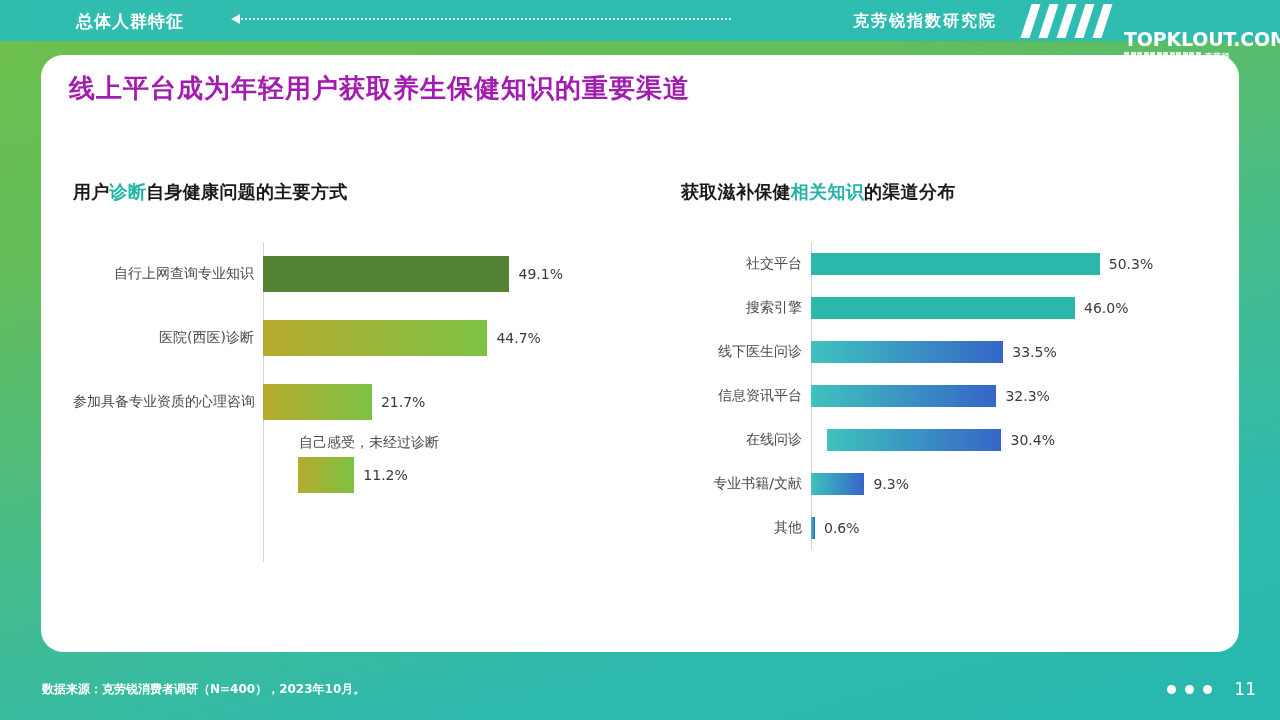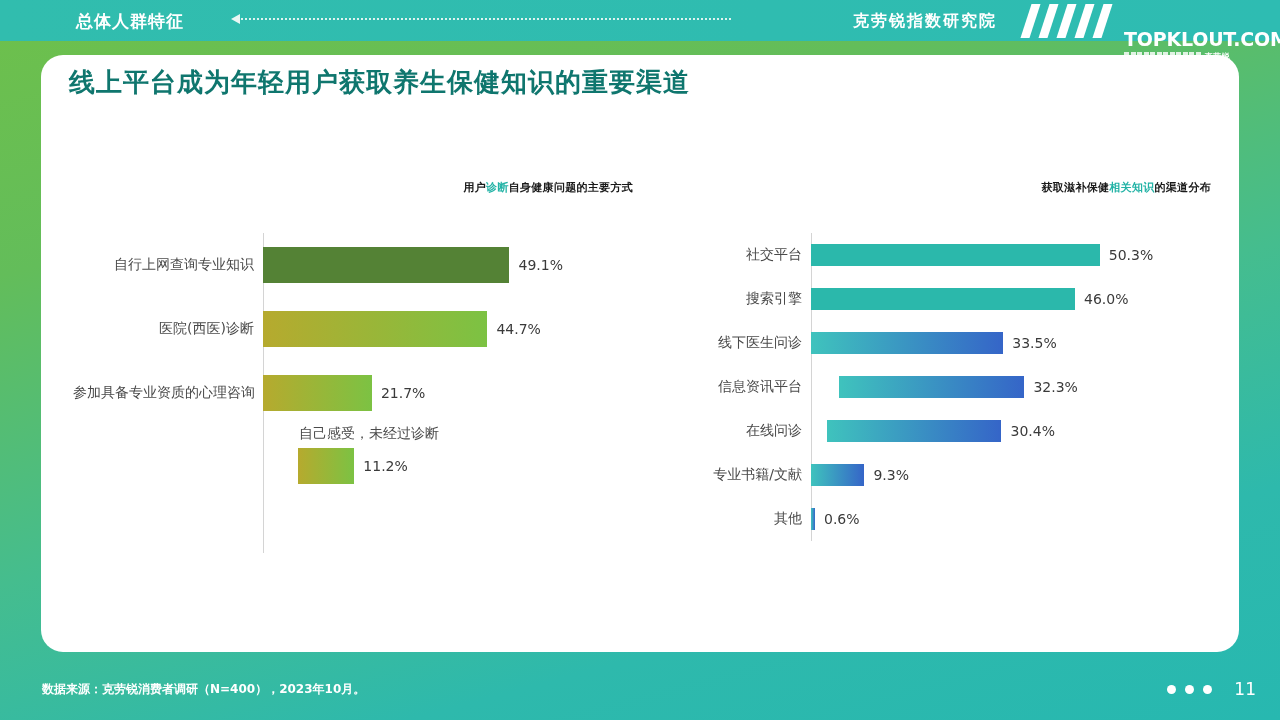--- a/index.html
+++ b/index.html
@@ -76,33 +76,33 @@
   }
 
   
   #card {
     position:absolute; left:41px; top:55px; width:1198px; height:597px;
     background:#ffffff; border-radius:22px;
     z-index:3;
   }
 
   #headline {
-    position:absolute; left:28px; top:10px;
-    font-size:26px; font-weight:bold; color:#0f766e; letter-spacing:1px;
+    position:absolute; left:28px; top:16px;
+    font-size:26px; font-weight:bold; color:#a21caf; letter-spacing:1px;
     white-space:nowrap;
   }
 
   
   .panel { position:absolute; top:125px; height:400px; }
   #panel-left  { left:32px;  width:560px; }
   #panel-right { left:640px; width:530px; }
 
   .panel-title {
-    font-size:11px; font-weight:bold; color:#1a1a1a;
-    text-align:right; white-space:nowrap; letter-spacing:.3px;
+    font-size:18px; font-weight:bold; color:#1a1a1a;
+    text-align:left; white-space:nowrap; letter-spacing:.3px;
   }
   .hl { color:#23b3a6; }
 
   .chart { position:relative; margin-top:38px; }
   .axis {
     position:absolute; top:0; width:1px; background:#d4d4d4;
   }
   .row { display:flex; align-items:center; }
   .cat {
     text-align:right; font-size:14px; color:#4a4a4a; white-space:nowrap;
@@ -231,21 +231,21 @@
               <div class="val">46.0%</div>
             </div>
           </div>
           <div class="row" style="height: 44px;">
             <div class="cat" style="width: 130px;">线下医生问诊</div>
             <div class="barwrap">
               <div class="bar" style="height: 22px; width: 192.29px; background: linear-gradient(90deg, rgb(63, 195, 189) 0%, rgb(53, 101, 200) 100%);"></div>
               <div class="val">33.5%</div>
             </div>
           </div>
-          <div class="row" style="height: 44px; gap: 28px;">
+          <div class="row" style="height: 44px;">
             <div class="cat" style="width: 130px;">信息资讯平台</div>
             <div class="barwrap">
               <div class="bar" style="height: 22px; width: 185.402px; background: linear-gradient(90deg, rgb(63, 195, 189) 0%, rgb(53, 101, 200) 100%);"></div>
               <div class="val">32.3%</div>
             </div>
           </div>
           <div class="row" style="height: 44px; gap: 16px;">
             <div class="cat" style="width: 130px;">在线问诊</div>
             <div class="barwrap">
               <div class="bar" style="height: 22px; width: 174.496px; background: linear-gradient(90deg, rgb(63, 195, 189) 0%, rgb(53, 101, 200) 100%);"></div>

